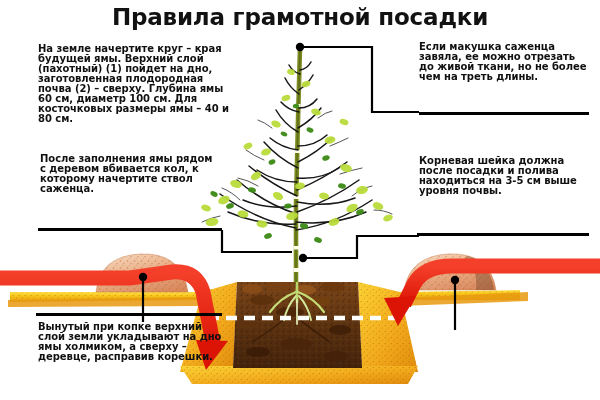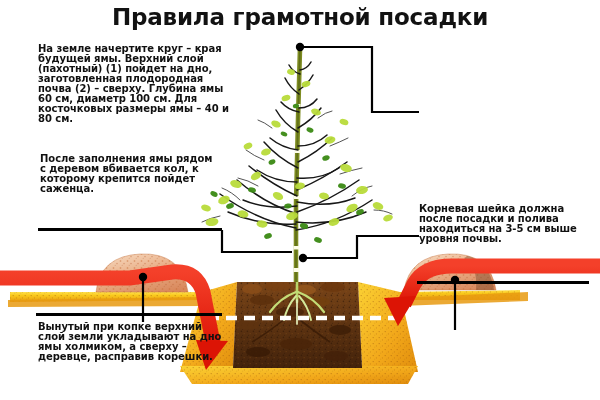--- a/index.html
+++ b/index.html
@@ -39,21 +39,21 @@
   .bar{
     position:absolute;
     height:3px;
     background:#000;
   }
 
   
   #c-tl{left:38px;top:44px;width:192px;}
   #c-tr{left:419px;top:42px;width:170px;}
   #c-ml{left:40px;top:154px;width:180px;}
-  #c-mr{left:419px;top:156px;width:170px;margin-top:48px;}
+  #c-mr{left:419px;top:156px;width:170px;}
   #c-bl{left:38px;top:322px;width:185px;}
   #c-br{left:419px;top:330px;width:175px;}
 
   
   #scene{position:absolute;left:0;top:0;width:600px;height:400px;}
   svg#art{position:absolute;left:0;top:0;}
 </style>
 </head>
 <body>
 
@@ -305,23 +305,27 @@
       <circle cx="455" cy="280" r="4.2" fill="#000"></circle>
     </svg>
   </div>
 
   <div class="title">Правила грамотной посадки</div>
 
   <div class="callout" id="c-tl">
     <div class="txt">На земле начертите круг – края будущей ямы. Верхний слой (пахотный) (1) пойдет на дно, заготовленная плодородная почва (2) – сверху. Глубина ямы 60 см, диаметр 100 см. Для косточковых размеры ямы – 40 и 80 см.</div>
   </div>
 
+  <div class="callout" id="c-tr">
+    <div class="txt">Если макушка саженца завяла, ее можно отрезать до живой ткани, но не более чем на треть длины.</div>
+    <div class="bar" style="left:0px;top:70px;width:170px;"></div>
+  </div>
 
   <div class="callout" id="c-ml">
-    <div class="txt">После заполнения ямы рядом с деревом вбивается кол, к которому крепится пойдет саженца.</div>
+    <div class="txt">После заполнения ямы рядом с деревом вбивается кол, к которому начертите ствол саженца.</div>
     <div class="bar" style="left:-2px;top:74px;width:184px;"></div>
   </div>
 
   <div class="callout" id="c-mr">
     <div class="txt">Корневая шейка должна после посадки и полива находиться на 3-5 см выше уровня почвы.</div>
     <div class="bar" style="left:-2px;top:77px;width:172px;"></div>
   </div>
 
   <div class="callout" id="c-bl">
     <div class="bar" style="left:-2px;top:-9px;width:186px;"></div>

